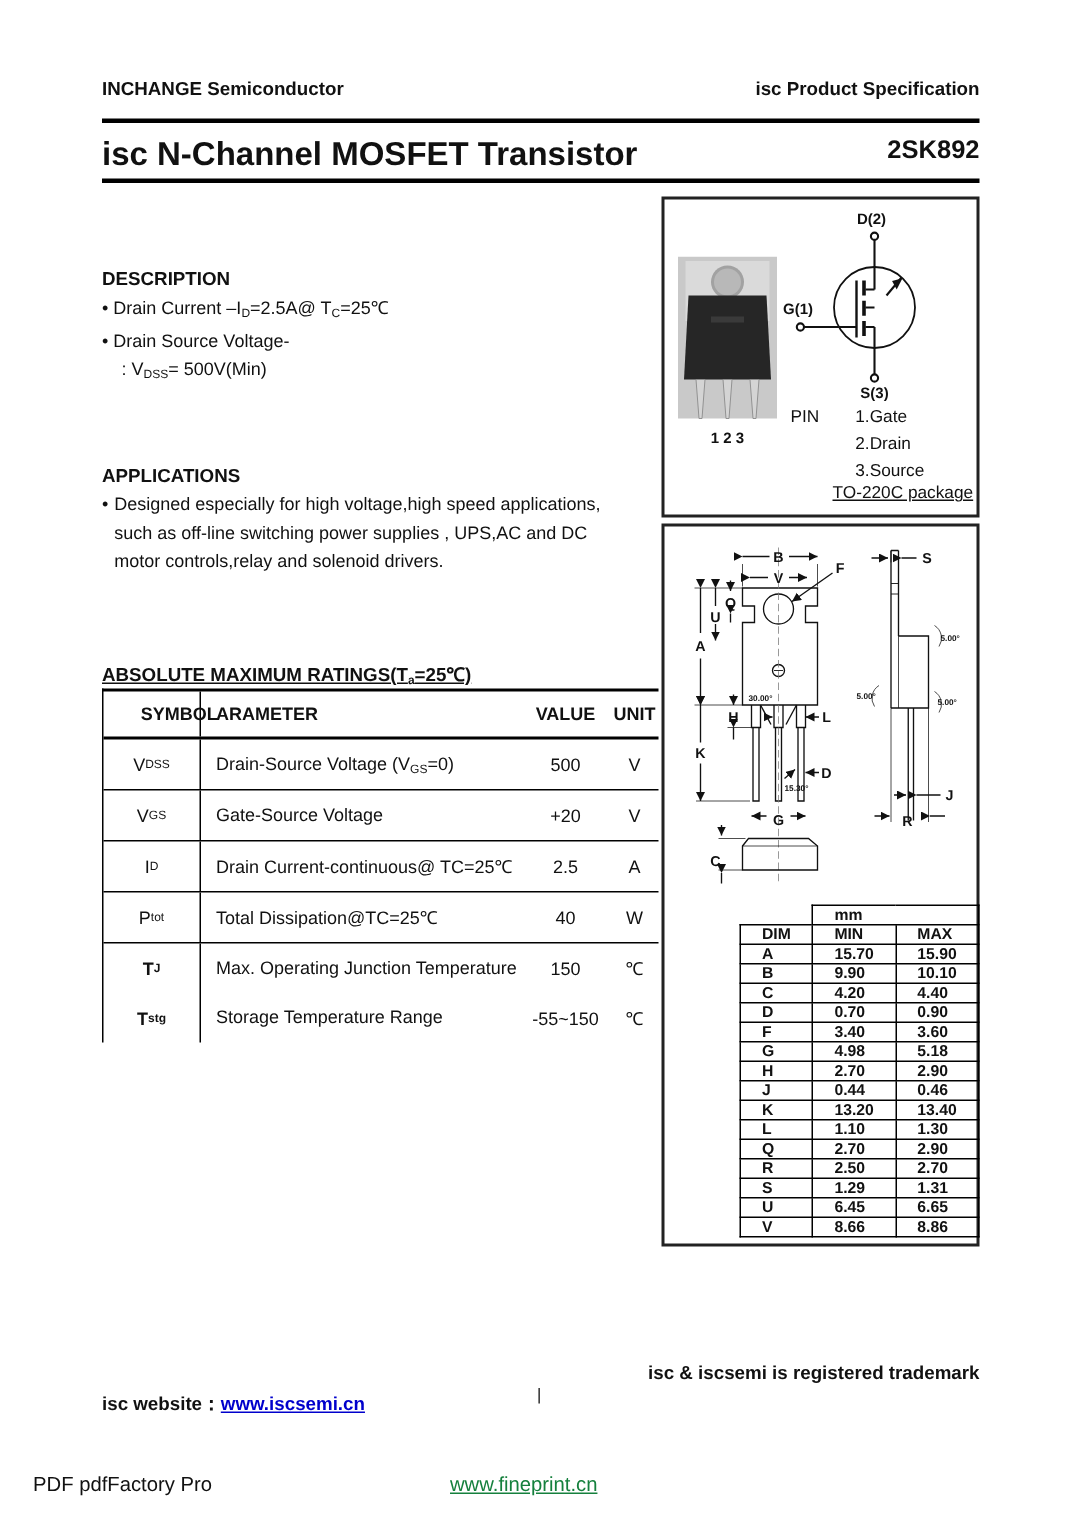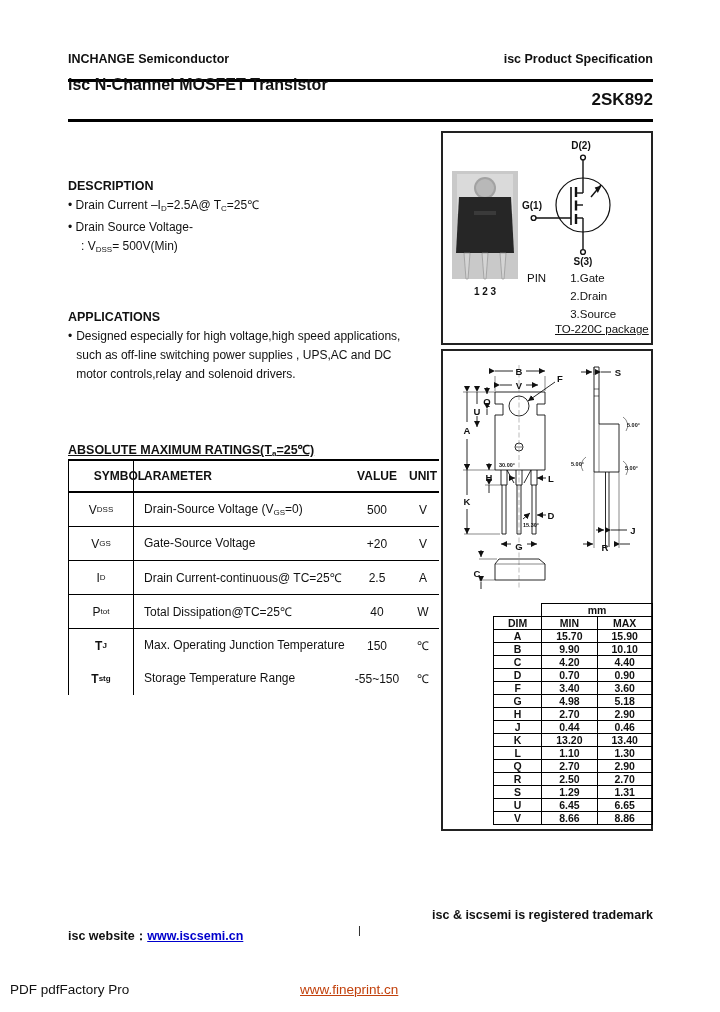--- a/index.html
+++ b/index.html
@@ -6,21 +6,21 @@
   .page{position:relative;width:720px;height:1012px;background:#fff;overflow:hidden;
         font-family:"Liberation Sans",sans-serif;color:#111;}
   .abs{position:absolute;}
   .sub{font-size:8px;vertical-align:-2px;}
   .rule{position:absolute;left:68px;width:585px;height:3px;background:#000;}
   .preline{white-space:pre-line;}
 
   
   .hdr-left{left:68px;top:52px;font-size:12.5px;font-weight:bold;}
   .hdr-right{right:67px;top:52px;font-size:12.5px;font-weight:bold;margin-left:14px;}
-  .title-left{left:68px;top:76px;font-size:16px;font-weight:bold;}
+  .title-left{left:68px;top:90px;font-size:22px;font-weight:bold;}
   .title-part{right:67px;top:90px;font-size:17px;font-weight:bold;}
 
   
   .sec-head{font-size:12.5px;font-weight:bold;}
   .body-txt{font-size:12px;line-height:19px;}
 
   
   .rtable{position:absolute;left:68px;top:459px;width:370px;border-top:2px solid #000;border-left:1px solid #000;font-size:12px;}
   .rhead{display:grid;grid-template-columns:65px 213px 60px 32px;height:30px;align-items:center;border-bottom:2px solid #000;font-weight:bold;}
   .rrow{display:grid;grid-template-columns:65px 213px 60px 32px;height:33px;align-items:center;border-bottom:1px solid #000;}
@@ -33,30 +33,30 @@
   .cval,.cunit{text-align:center;}
 
   
   .box1{left:441px;top:131px;width:208px;height:210px;border:2px solid #222;background:#fff;}
   .box2{left:441px;top:349px;width:208px;height:478px;border:2px solid #222;background:#fff;}
   .pinrow{position:absolute;left:84px;top:136px;font-size:11.5px;line-height:18px;display:flex;gap:24px;}
   .pkgname{position:absolute;left:112px;top:190px;font-size:11.5px;text-decoration:underline;}
 
   
   .dimtab{position:absolute;left:50px;top:252px;border-collapse:collapse;font-size:10.5px;font-weight:bold;}
-  .dimtab th,.dimtab td{border:1px solid #000;text-align:center;padding:0 14px;height:12px;line-height:12px;}
+  .dimtab th,.dimtab td{border:1px solid #000;text-align:left;padding:0 14px;height:12px;line-height:12px;}
   .dimtab .nb{border:none;}
   .dimtab .cdim{width:22px;}
   .dimtab .cmin,.dimtab .cmax{width:36px;}
 
   
   .foot-left{left:68px;top:928px;font-size:12.5px;font-weight:bold;}
   .foot-sep{left:358px;top:924px;font-size:11px;}
   .foot-right{right:67px;top:908px;font-size:12.5px;font-weight:bold;}
-  .wm-left{left:10px;top:982px;font-size:13.5px;}
+  .wm-left{left:22px;top:982px;font-size:13.5px;}
   .wm-link{left:300px;top:982px;font-size:13.5px;}
   a.lnk{text-decoration:underline;}
   svg text{font-family:"Liberation Sans",sans-serif;}
 </style>
 </head>
 <body>
 
 <div class="page">
 
   <div class="abs hdr-left">INCHANGE Semiconductor</div>
@@ -441,15 +441,15 @@
     </table>
   </div>
 
   <div class="abs foot-left">
     <span>isc website：</span><a class="lnk" href="#" style="color:#0000cc;">www.iscsemi.cn</a>
   </div>
   <div class="abs foot-sep">|</div>
   <div class="abs foot-right">isc &amp; iscsemi is registered trademark</div>
 
   <div class="abs wm-left">PDF  pdfFactory Pro</div>
-  <a class="abs wm-link lnk" href="#" style="color:#c2410c;">www.fineprint.cn</a>
+  <a class="abs wm-link lnk" href="#" style="color:#15803d;">www.fineprint.cn</a>
 
 </div>
 
 </body></html>

